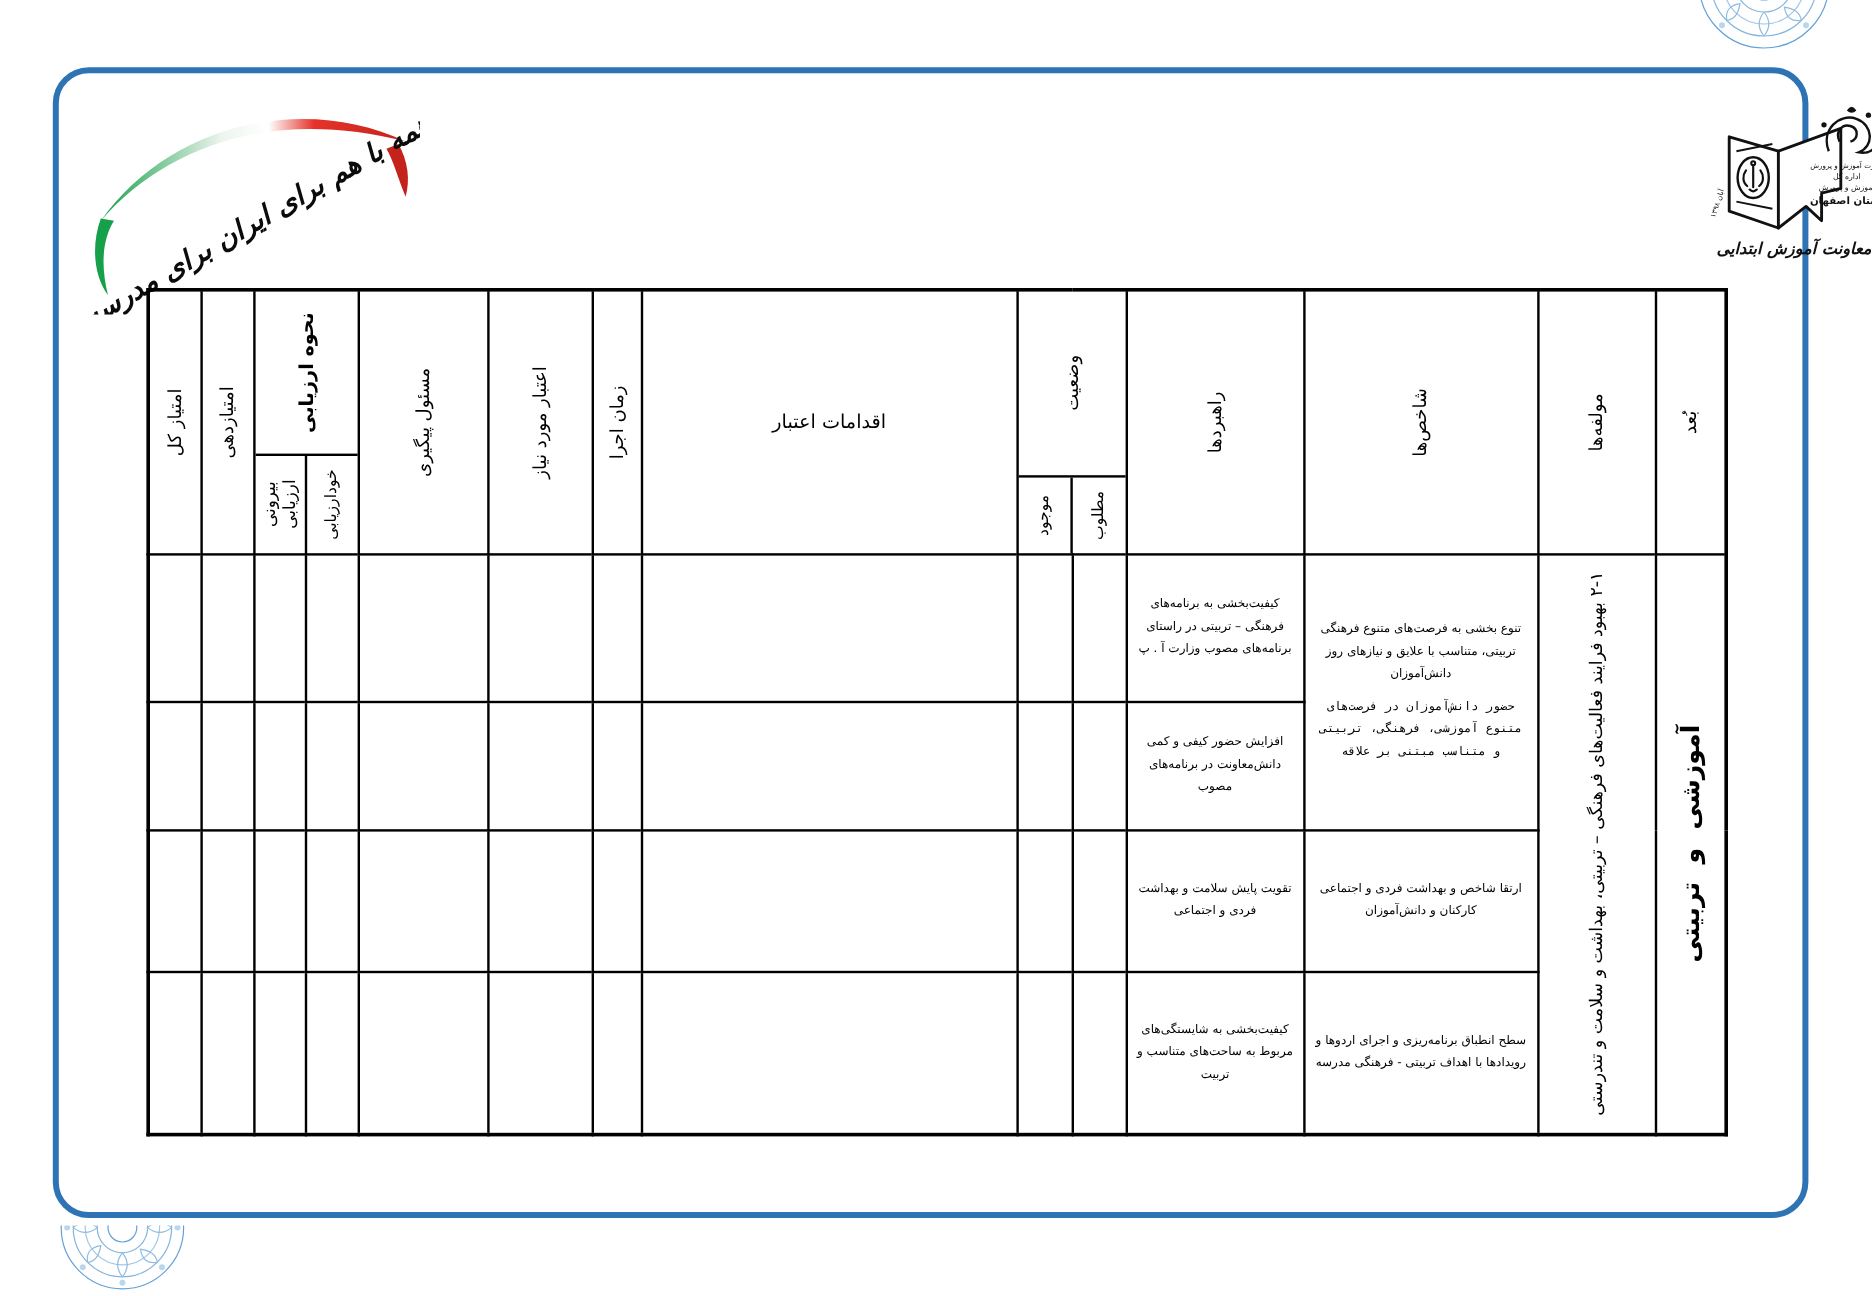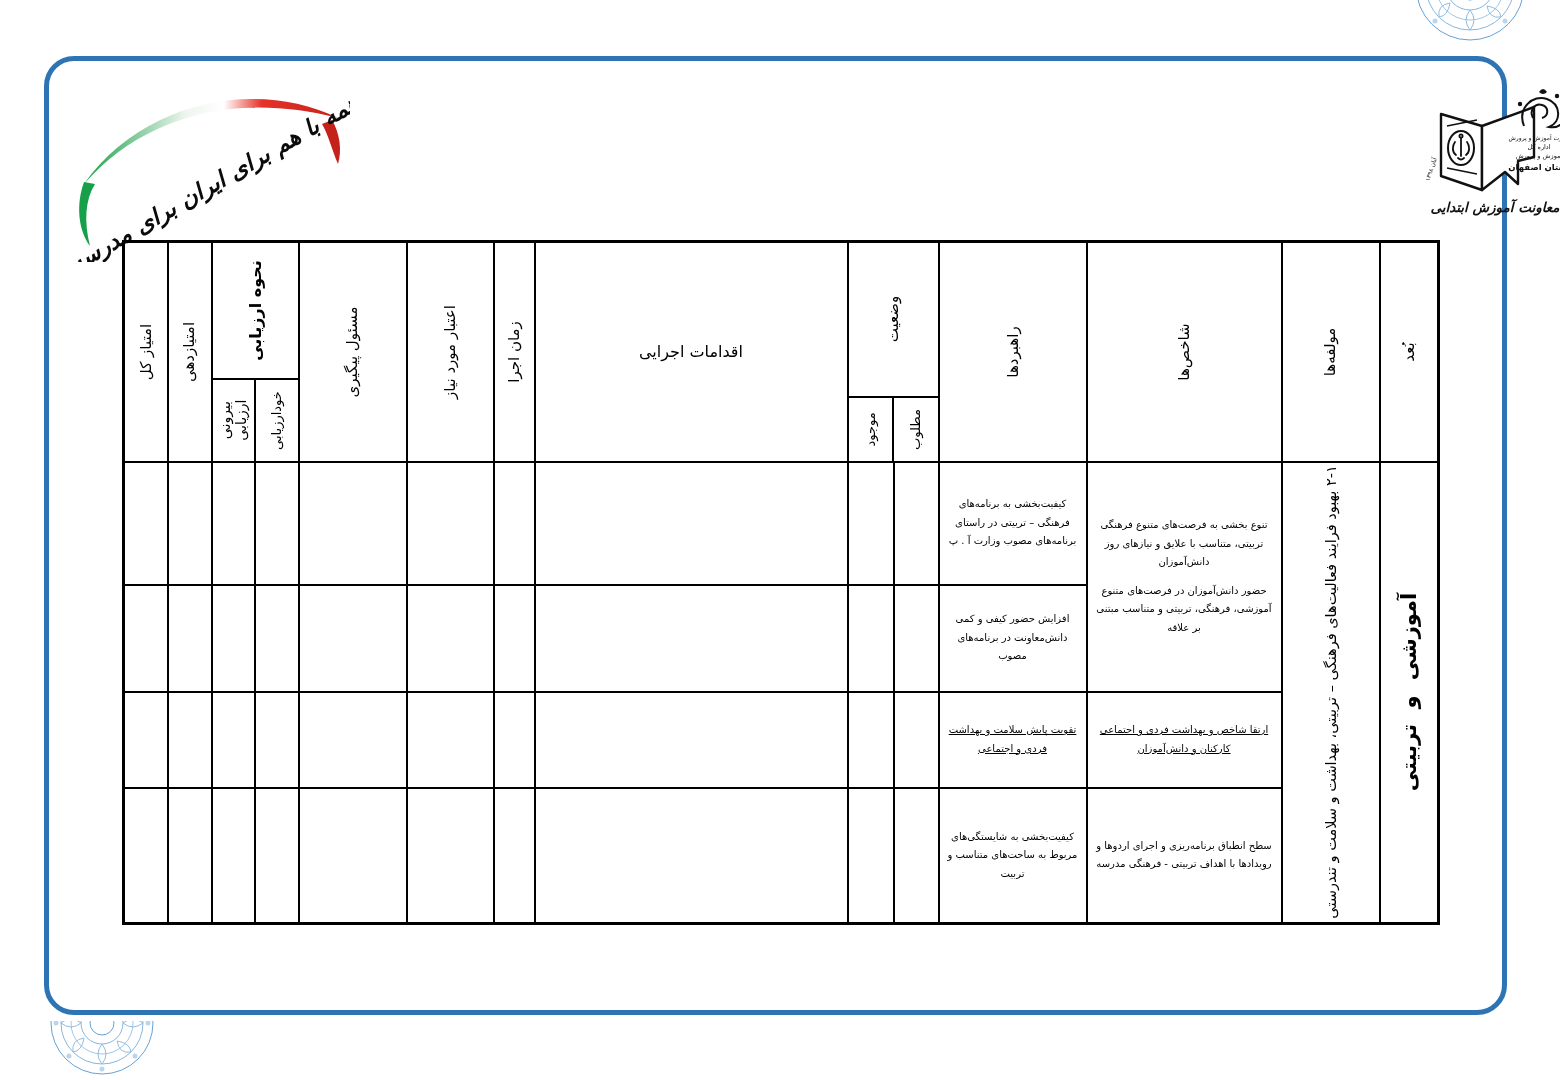--- a/index.html
+++ b/index.html
@@ -50,21 +50,21 @@
     text-align: center;
     vertical-align: middle;
     font-weight: normal;
     color: #000;
     font-size: 15px;
   }
   table { border: 3px solid #000; }
   tr.header-row th { height: 220px; }
   tr.r1 td { height: 123px; }
   tr.r2 td { height: 107px; }
-  tr.r3 td { height: 96px; text-decoration: underline; }
+  tr.r3 td { height: 118px; }
   tr.r4 td { height: 136px; }
   
   .vcell { position: relative; padding: 0; }
   .vbox { position: absolute; inset: 0; display: flex; align-items: center; justify-content: center; }
   .vtxt { transform: rotate(-90deg); white-space: nowrap; font-size: 15px; }
   .vtxt2 {
     transform: rotate(-90deg);
     display: flex; flex-direction: column-reverse; align-items: center;
     line-height: 1.15; font-size: 14px;
   }
@@ -76,21 +76,21 @@
   th.group { padding: 0; }
   .grp { display: flex; flex-direction: column; width: 100%; height: 100%; }
   .grp-top { flex: 1; position: relative; }
   .grp-sub { display: flex; border-top: 2px solid #000; }
   .grp-sub.h65 { height: 65px; }
   .grp-sub.h83 { height: 83px; }
   .grp-sub .sub { flex: 1; position: relative; }
   .grp-sub .sub + .sub { border-left: none; border-right: 2px solid #000; }
   
   td.textcell { line-height: 1.85; font-size: 10px; padding: 6px 8px; }
-  td.textcell p + p { margin-top: 10px; }
+  td.textcell p + p { margin-top: 10px; font-family: Liberation Mono, monospace; }
   .mandala-svg { display: block; }
 </style>
 </head>
 <body>
 
 <div id="page">
 
   <div id="corner-tr" class="corner">
     <svg class="mandala-svg" width="165" height="47" viewBox="0 0 165 47">
       <g transform="translate(82,-14)" fill="none" stroke="#7fb2d9" stroke-width="1">
@@ -265,21 +265,21 @@
                     </div>
               </div>
               <div class="sub">
                 <div class="vbox">
                       <span class="vtxt" style="font-size:13px">موجود</span>
                     </div>
               </div>
             </div>
           </div>
         </th>
-        <th style="font-size:16px">اقدامات اجرایی</th>
+        <th style="font-size:16px">اقدامات اعتبار</th>
         <th class="vcell">
           <div class="vbox">
                 <span class="vtxt">زمان اجرا</span>
               </div>
         </th>
         <th class="vcell">
           <div class="vbox">
                 <span class="vtxt">اعتبار مورد نیاز</span>
               </div>
         </th>

